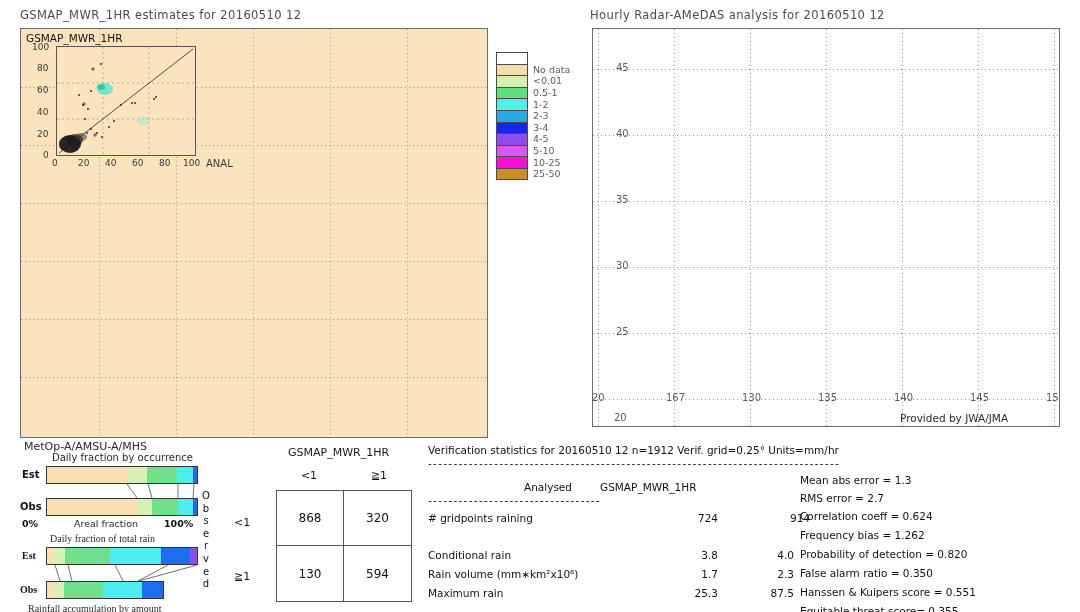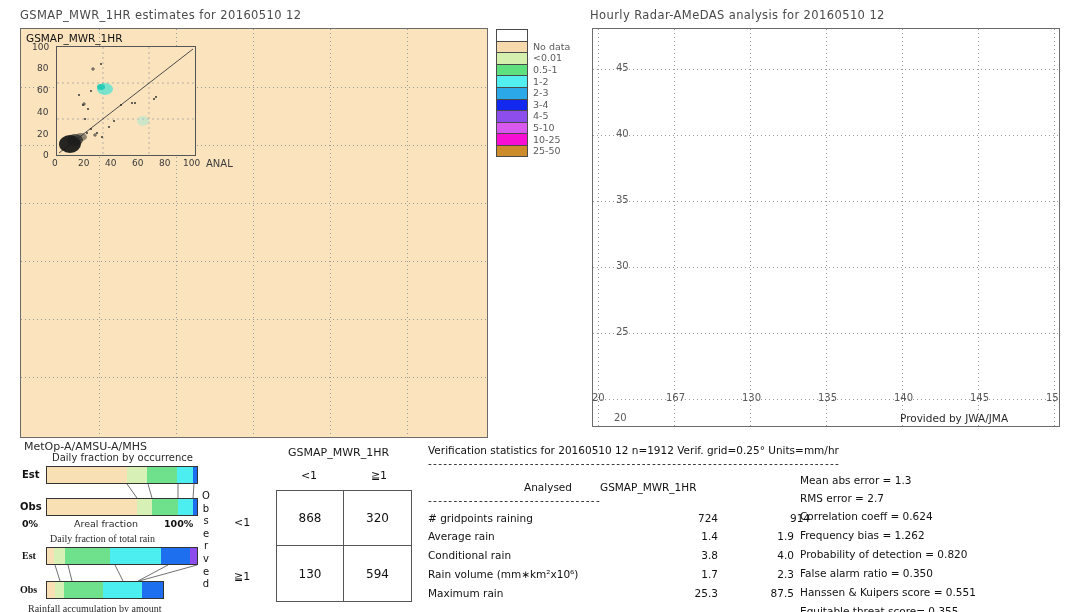--- a/index.html
+++ b/index.html
@@ -272,21 +272,21 @@
 
     <div class="inset-tick" style="left:32px;top:118px;">0</div>
     <div class="inset-tick" style="left:58px;top:118px;">20</div>
     <div class="inset-tick" style="left:85px;top:118px;">40</div>
     <div class="inset-tick" style="left:112px;top:118px;">60</div>
     <div class="inset-tick" style="left:139px;top:118px;">80</div>
     <div class="inset-tick" style="left:163px;top:118px;">100</div>
     <div class="inset-anal" style="left:186px;top:118px;">ANAL</div>
   </div>
 
-  <div class="legend" style="left:496px;top:29px;">
+  <div class="legend" style="left:496px;top:52px;">
     <div class="legend-row legend-first">
       <div class="legend-sw" style="background:#ffffff;border-top:1px solid #4a4a4a;"></div>
       <div class="legend-lb"></div>
     </div>
     <div class="legend-row">
       <div class="legend-sw" style="background:#f6d9ad;border-top:1px solid #4a4a4a;"></div>
       <div class="legend-lb">No data</div>
     </div>
     <div class="legend-row">
       <div class="legend-sw" style="background:#d5f0ae;border-top:1px solid #4a4a4a;"></div>
@@ -567,25 +567,20 @@
 
     <div class="vs-hdr" style="left:96px;top:37px;">Analysed</div>
     <div class="vs-hdr" style="left:172px;top:37px;">GSMAP_MWR_1HR</div>
     <div class="dashes" style="left:0px;top:50px;width:312px;">----------------------------------</div>
 
     <div class="statrow" style="top:68px;">
       <div class="statname"># gridpoints raining</div>
       <div class="statv1" style="left:232px;">724</div>
       <div class="statv2" style="left:324px;">914</div>
     </div>
-    <div class="statrow" style="top:86px;">
-      <div class="statname">Average rain</div>
-      <div class="statv1" style="left:232px;">1.4</div>
-      <div class="statv2" style="left:308px;">1.9</div>
-    </div>
     <div class="statrow" style="top:105px;">
       <div class="statname">Conditional rain</div>
       <div class="statv1" style="left:232px;">3.8</div>
       <div class="statv2" style="left:308px;">4.0</div>
     </div>
     <div class="statrow" style="top:124px;">
       <div class="statname">Rain volume (mm∗km²x10⁶)</div>
       <div class="statv1" style="left:232px;">1.7</div>
       <div class="statv2" style="left:308px;">2.3</div>
     </div>

